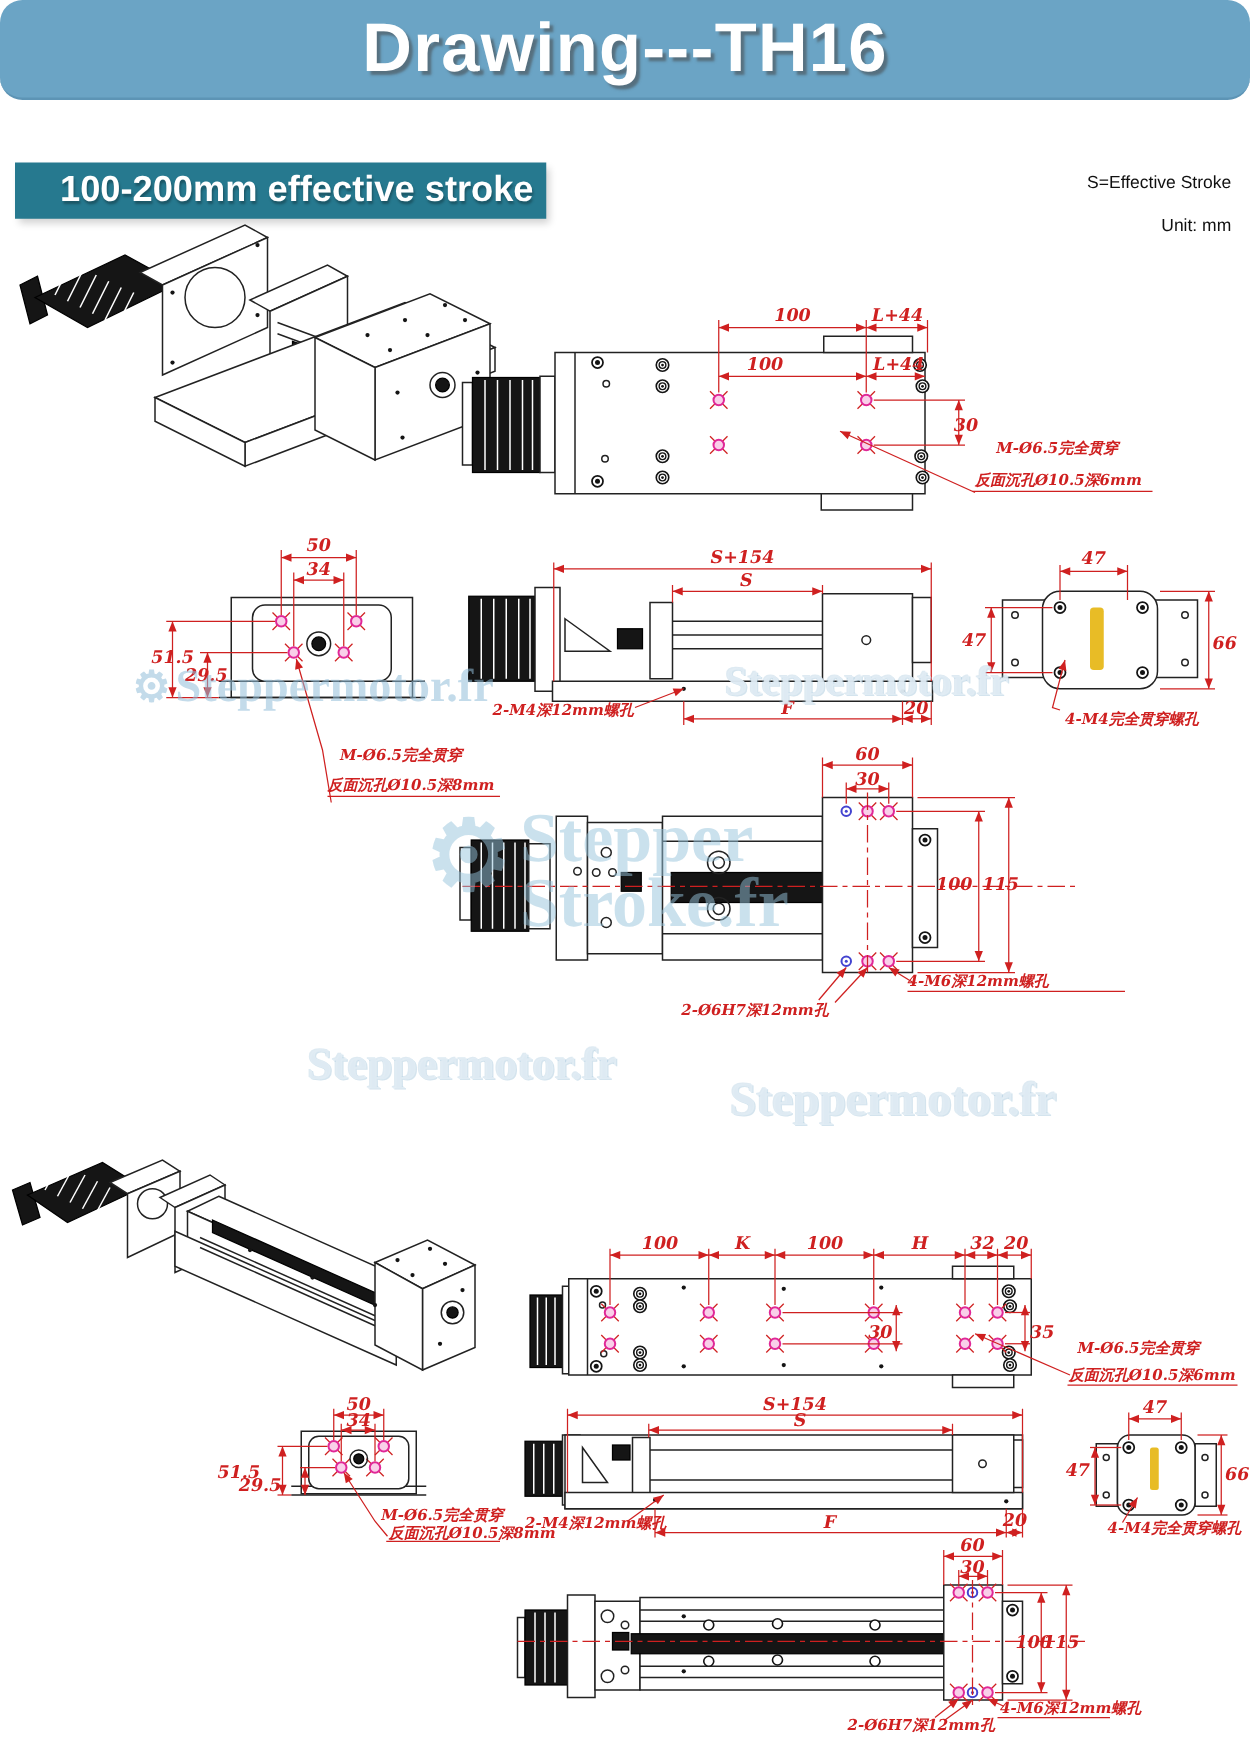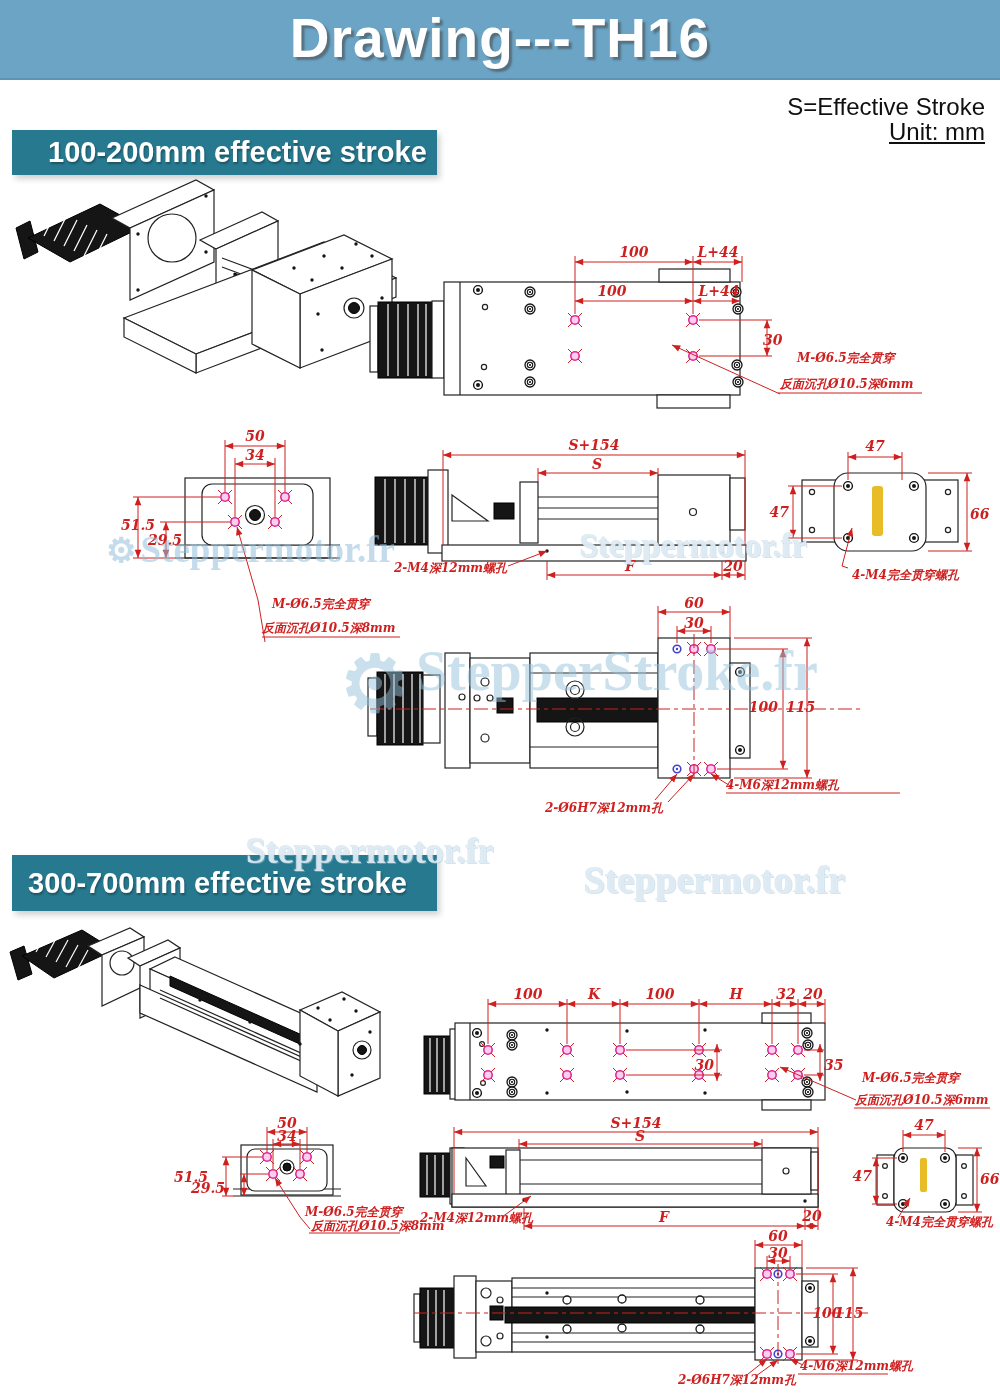--- a/index.html
+++ b/index.html
@@ -1,41 +1,41 @@
 <!DOCTYPE html>
 <html><head>
 <meta charset="utf-8">
 <style>
   html,body{margin:0;padding:0;background:#fff;}
   .page{position:relative;width:1000px;height:1394px;background:#fff;overflow:hidden;
         font-family:"Liberation Sans",sans-serif;}
   .header{position:absolute;left:0;top:0;width:1000px;height:78px;background:#6ba4c5;
-          border-bottom:2px solid #5d94b5;}
+          border-bottom:2px solid #5d94b5;border-radius:18px;}
   .header .title{margin:0;text-align:center;font-size:55px;line-height:76px;font-weight:bold;
           color:#ffffff;letter-spacing:1px;text-shadow:3px 3px 2px rgba(70,70,70,.55);}
-  .note{position:absolute;right:15px;color:#101010;font-size:24px;text-align:right;white-space:nowrap;}
+  .note{position:absolute;right:15px;color:#101010;font-size:14px;text-align:right;white-space:nowrap;margin-top:44px;}
   .note1{top:93px;}
-  .note2{top:118px;text-decoration:underline;}
+  .note2{top:128px;}
   .banner{position:absolute;left:12px;width:425px;background:#26798f;color:#fff;
           font-size:29px;font-weight:bold;display:flex;align-items:center;padding-left:16px;
           box-sizing:border-box;text-shadow:1px 2px 2px rgba(0,0,0,.3);
           box-shadow:3px 4px 6px rgba(0,0,0,.18);white-space:nowrap;}
   .banner1{top:130px;height:45px;padding-left:36px;}
   .banner2{top:855px;height:56px;}
   .wm{position:absolute;z-index:5;white-space:nowrap;font-family:"Liberation Serif",serif;
       font-weight:bold;pointer-events:none;}
   .wm-solid{color:rgba(145,190,216,.55);margin-top:36px;}
   .wm-outline{color:rgba(225,236,244,.9);text-shadow:1px 1px 0 rgba(160,195,218,.45),-1px -1px 0 rgba(160,195,218,.35);}
   .wm1{left:106px;top:492px;font-size:37px;}
   .wm2{left:580px;top:528px;font-size:33px;}
   .wm4{left:246px;top:830px;font-size:36px;}
   .wm5{left:584px;top:858px;font-size:38px;}
   .wm-big{left:340px;top:645px;display:flex;align-items:flex-start;color:rgba(150,195,220,.5);}
   .wm-big .gear{font-size:78px;line-height:80px;margin-right:6px;}
-  .wm-big .lines{display:flex;flex-direction:row;line-height:52px;font-size:56px;}
+  .wm-big .lines{display:flex;flex-direction:column;line-height:52px;font-size:56px;}
   .wm1 .gear-sm{font-size:34px;margin-right:4px;}
   .art{position:absolute;left:0;top:0;z-index:2;}
   text.dim{fill:#cf2020;font-family:"DejaVu Serif",serif;font-style:italic;font-weight:bold;font-size:14px;}
   text.cn{font-size:12px;}
   .ln{stroke:#222;fill:none;stroke-width:1.2;}
   .fw{fill:#ffffff;stroke:#222;stroke-width:1.2;}
   .blk{fill:#151515;stroke:#000;stroke-width:1;}
   .rd{stroke:#cf2020;stroke-width:1;fill:none;}
   .ctr{stroke:#cf2020;stroke-width:1;stroke-dasharray:14 4 4 4;fill:none;}
   .wh{stroke:#fff;stroke-width:1.2;}
@@ -45,21 +45,20 @@
 <body>
 
 <div class="page">
 
   <div class="header">
     <h1 class="title">Drawing---TH16</h1>
   </div>
   <div class="note note1">S=Effective Stroke</div>
   <div class="note note2">Unit: mm</div>
   <div class="banner banner1">100-200mm effective stroke</div>
-  <div class="banner banner2">300-700mm effective stroke</div>
 
   <div class="wm wm-solid wm1"><span class="gear-sm">⚙</span><span>Steppermotor.fr</span></div>
   <div class="wm wm-outline wm2">Steppermotor.fr</div>
   <div class="wm wm-big">
     <span class="gear">⚙</span>
     <span class="lines">
       <span>Stepper</span>
       <span><span>Stroke</span><span>.fr</span></span>
     </span>
   </div>

